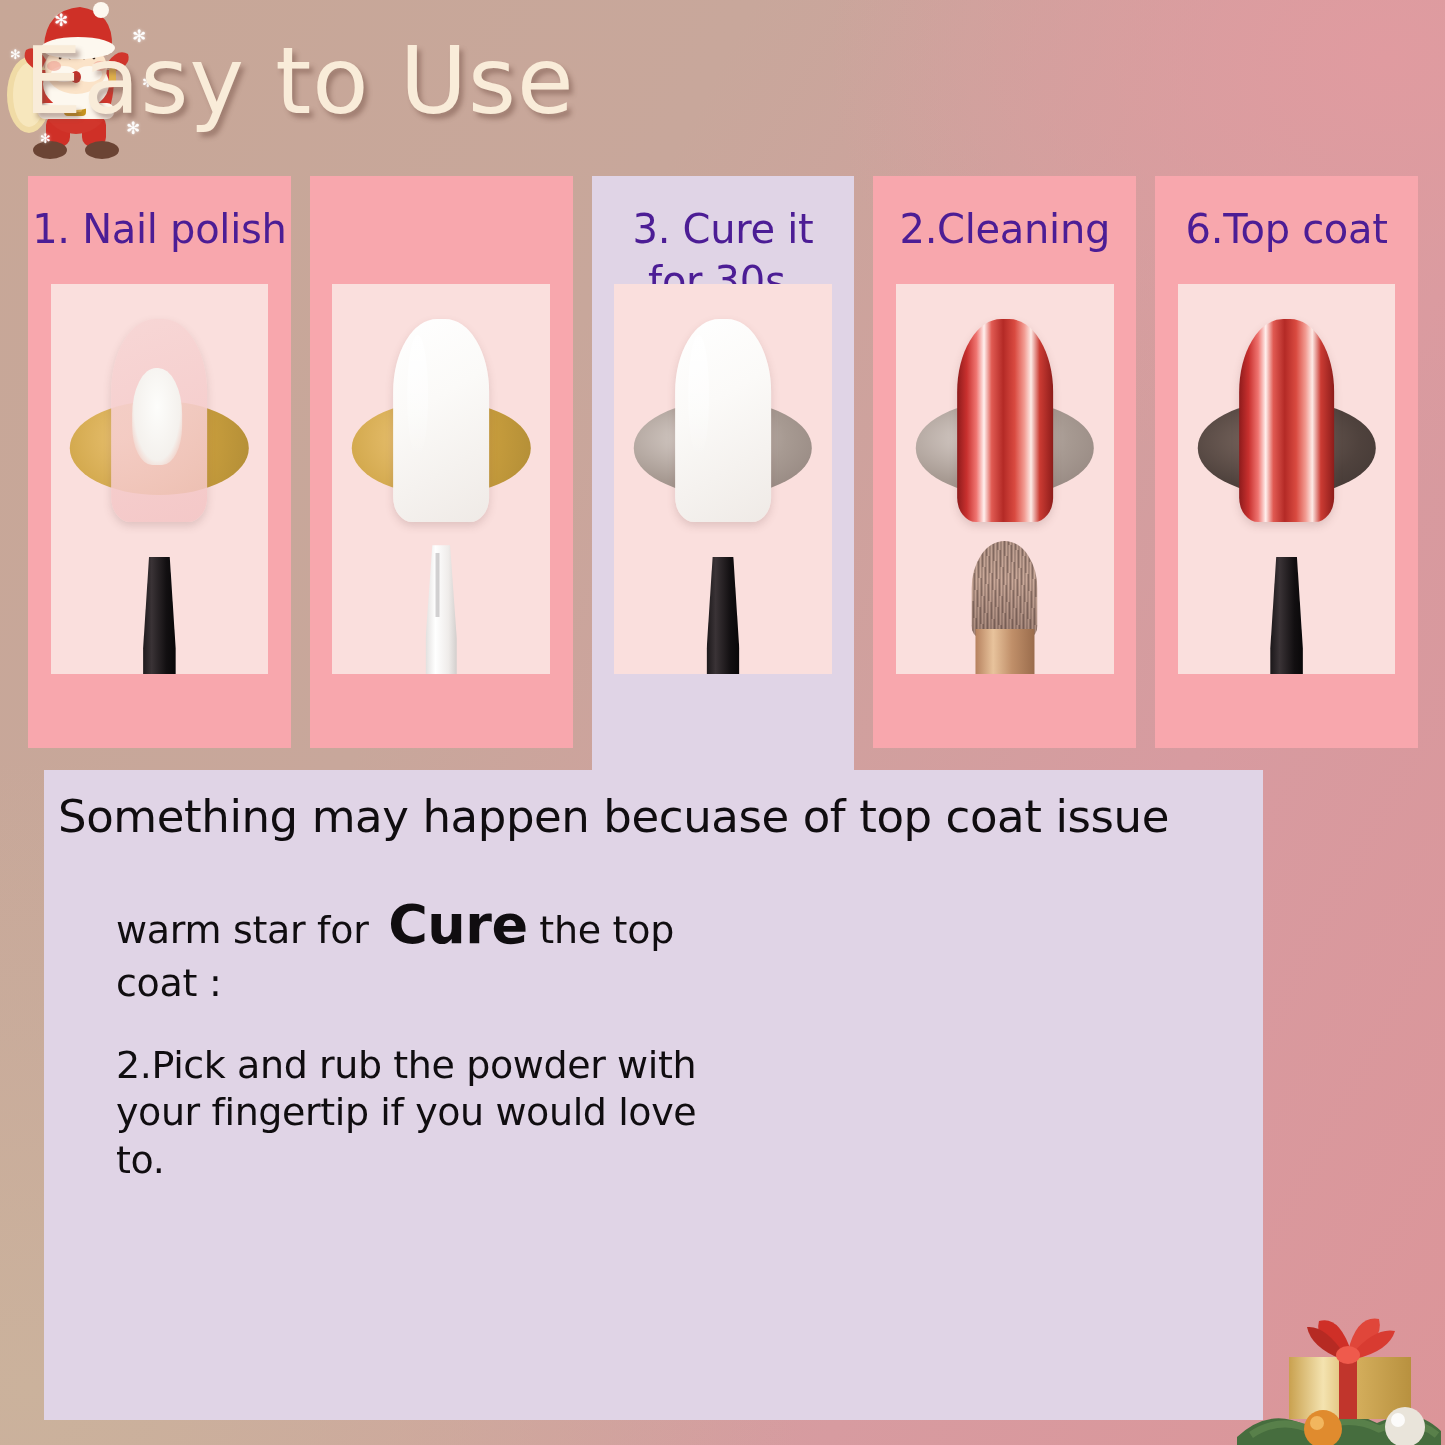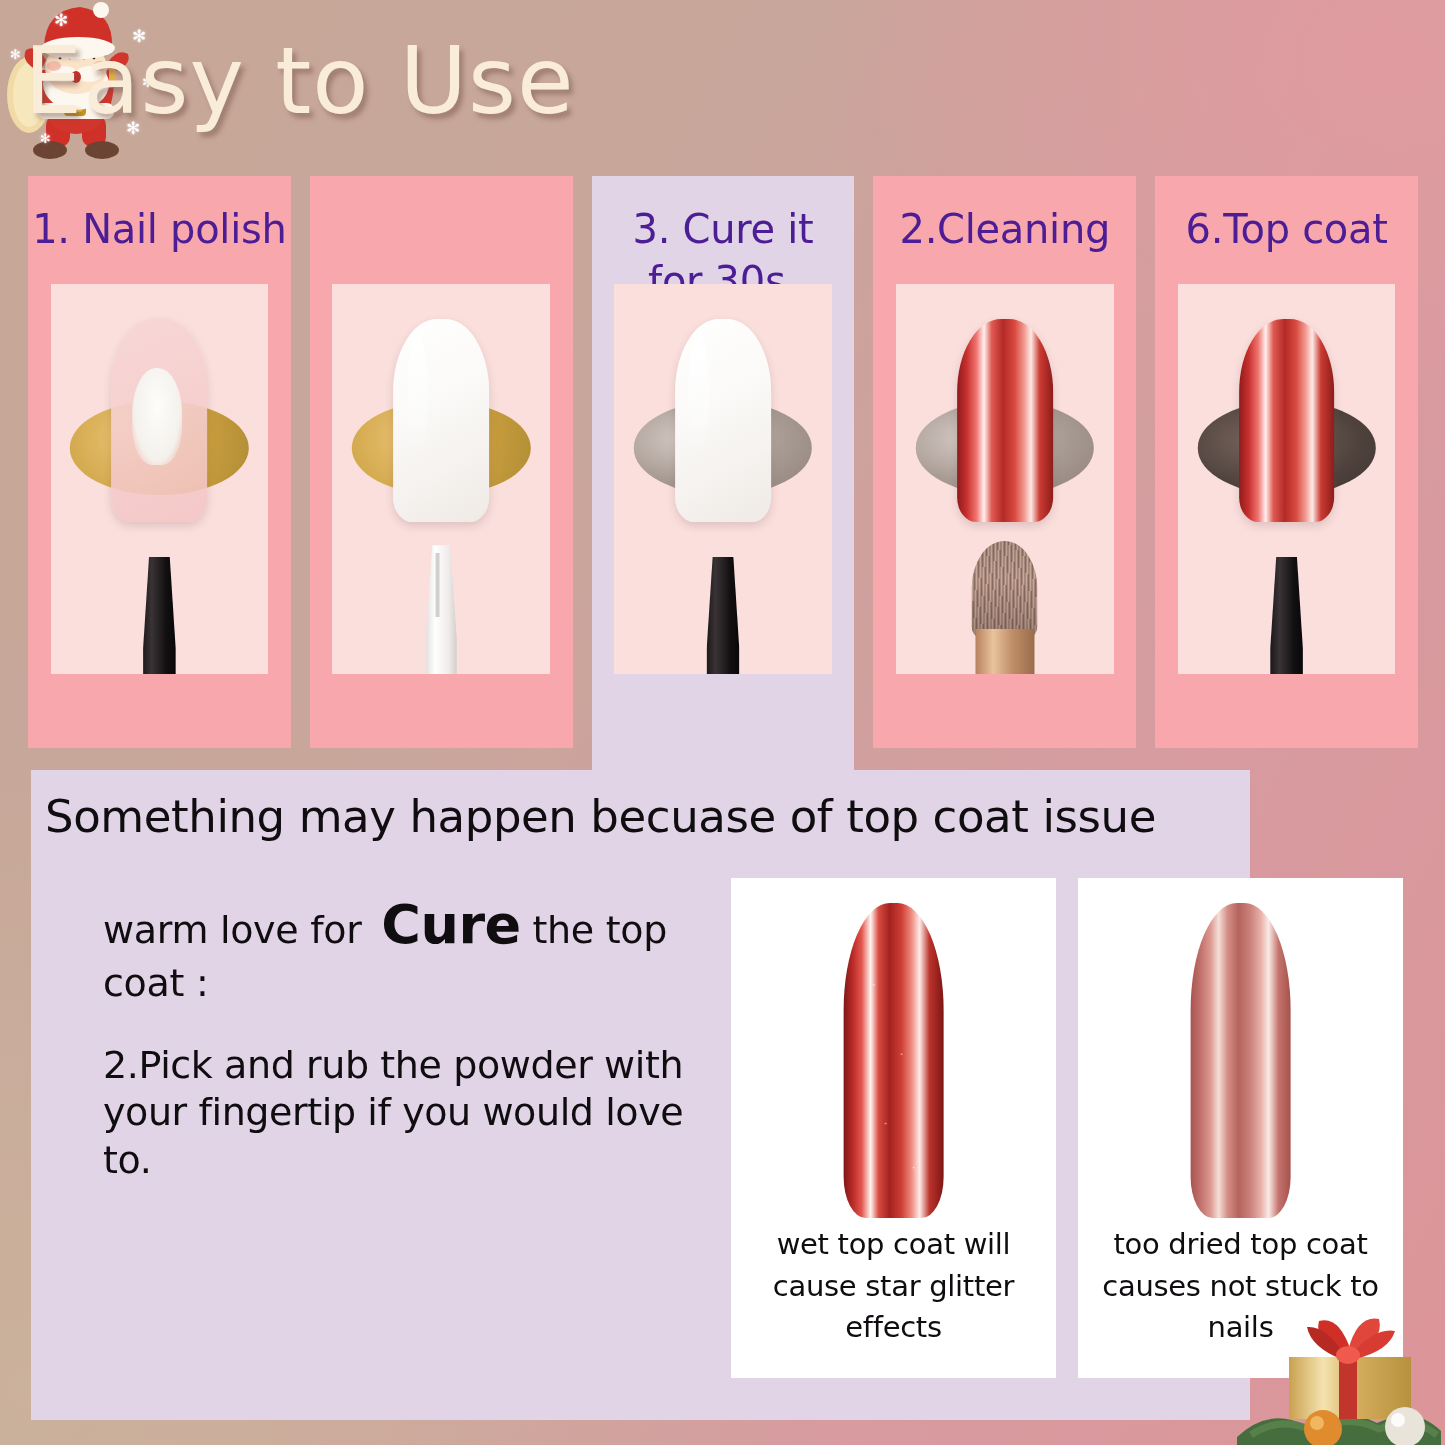--- a/index.html
+++ b/index.html
@@ -113,21 +113,21 @@
   .fan-brush .bristle{position:absolute;left:12%;right:12%;top:0;height:72%;
     background:
       repeating-linear-gradient(92deg,rgba(80,60,55,.55) 0 1.6px,rgba(205,175,160,.2) 1.6px 3.6px),
       linear-gradient(180deg,#b99a8c 0%,#caa898 40%,#9d7e72 100%);
     border-radius:50% 50% 12% 12%;}
   .fan-brush .ferrule{position:absolute;left:16%;right:16%;bottom:0;height:34%;
     background:linear-gradient(90deg,#b6815e,#e8c39c 30%,#c08f69 62%,#9a6c4c);}
 
   
   .panel{
-    position:absolute;left:31px;top:770px;width:1219px;height:650px;
+    position:absolute;left:44px;top:770px;width:1219px;height:650px;
     background:#e0d4e6;
   }
   .panel-title{
     position:absolute;left:14px;top:22px;width:1364px;
     font-family:"DejaVu Sans",sans-serif;
     font-size:45px;line-height:1.1;color:#100d10;white-space:nowrap;
     letter-spacing:-.4px;
   }
   .panel-body{position:absolute;left:72px;top:120px;width:620px;color:#100d10;}
   .tips-head{
@@ -278,34 +278,24 @@
       </div>
     </div>
 
   </div>
 
   <div class="panel">
 
     <div class="panel-title">Something  may happen becuase of top coat issue</div>
 
     <div class="panel-body">
-      <p class="tips-head"><span>warm love for </span><span class="cure">Cure</span><span> the top coat :</span></p>
+      <p class="tips-head"><span>warm star for </span><span class="cure">Cure</span><span> the top coat :</span></p>
       <p class="tip-p">2.Pick and rub the powder with your fingertip if you would love to.</p>
     </div>
 
-    <div class="compare">
-      <div class="ccard">
-        <div class="cnail glossy"></div>
-        <div class="ccap">wet top coat will cause star glitter effects</div>
-      </div>
-      <div class="ccard">
-        <div class="cnail dull"></div>
-        <div class="ccap">too dried top coat causes not stuck to nails</div>
-      </div>
-    </div>
   </div>
 
   <div class="gift">
     <svg viewBox="0 0 218 180" width="218" height="180">
 
       <g opacity=".95">
         <path d="M10 172 Q42 142 78 160 Q110 138 150 158 Q188 140 214 166 L214 180 L10 180 Z" fill="#3f6b3a"></path>
         <path d="M24 170 Q54 150 86 166 Q120 148 152 164 Q186 150 210 170" stroke="#527f46" stroke-width="7" fill="none"></path>
       </g>
 

